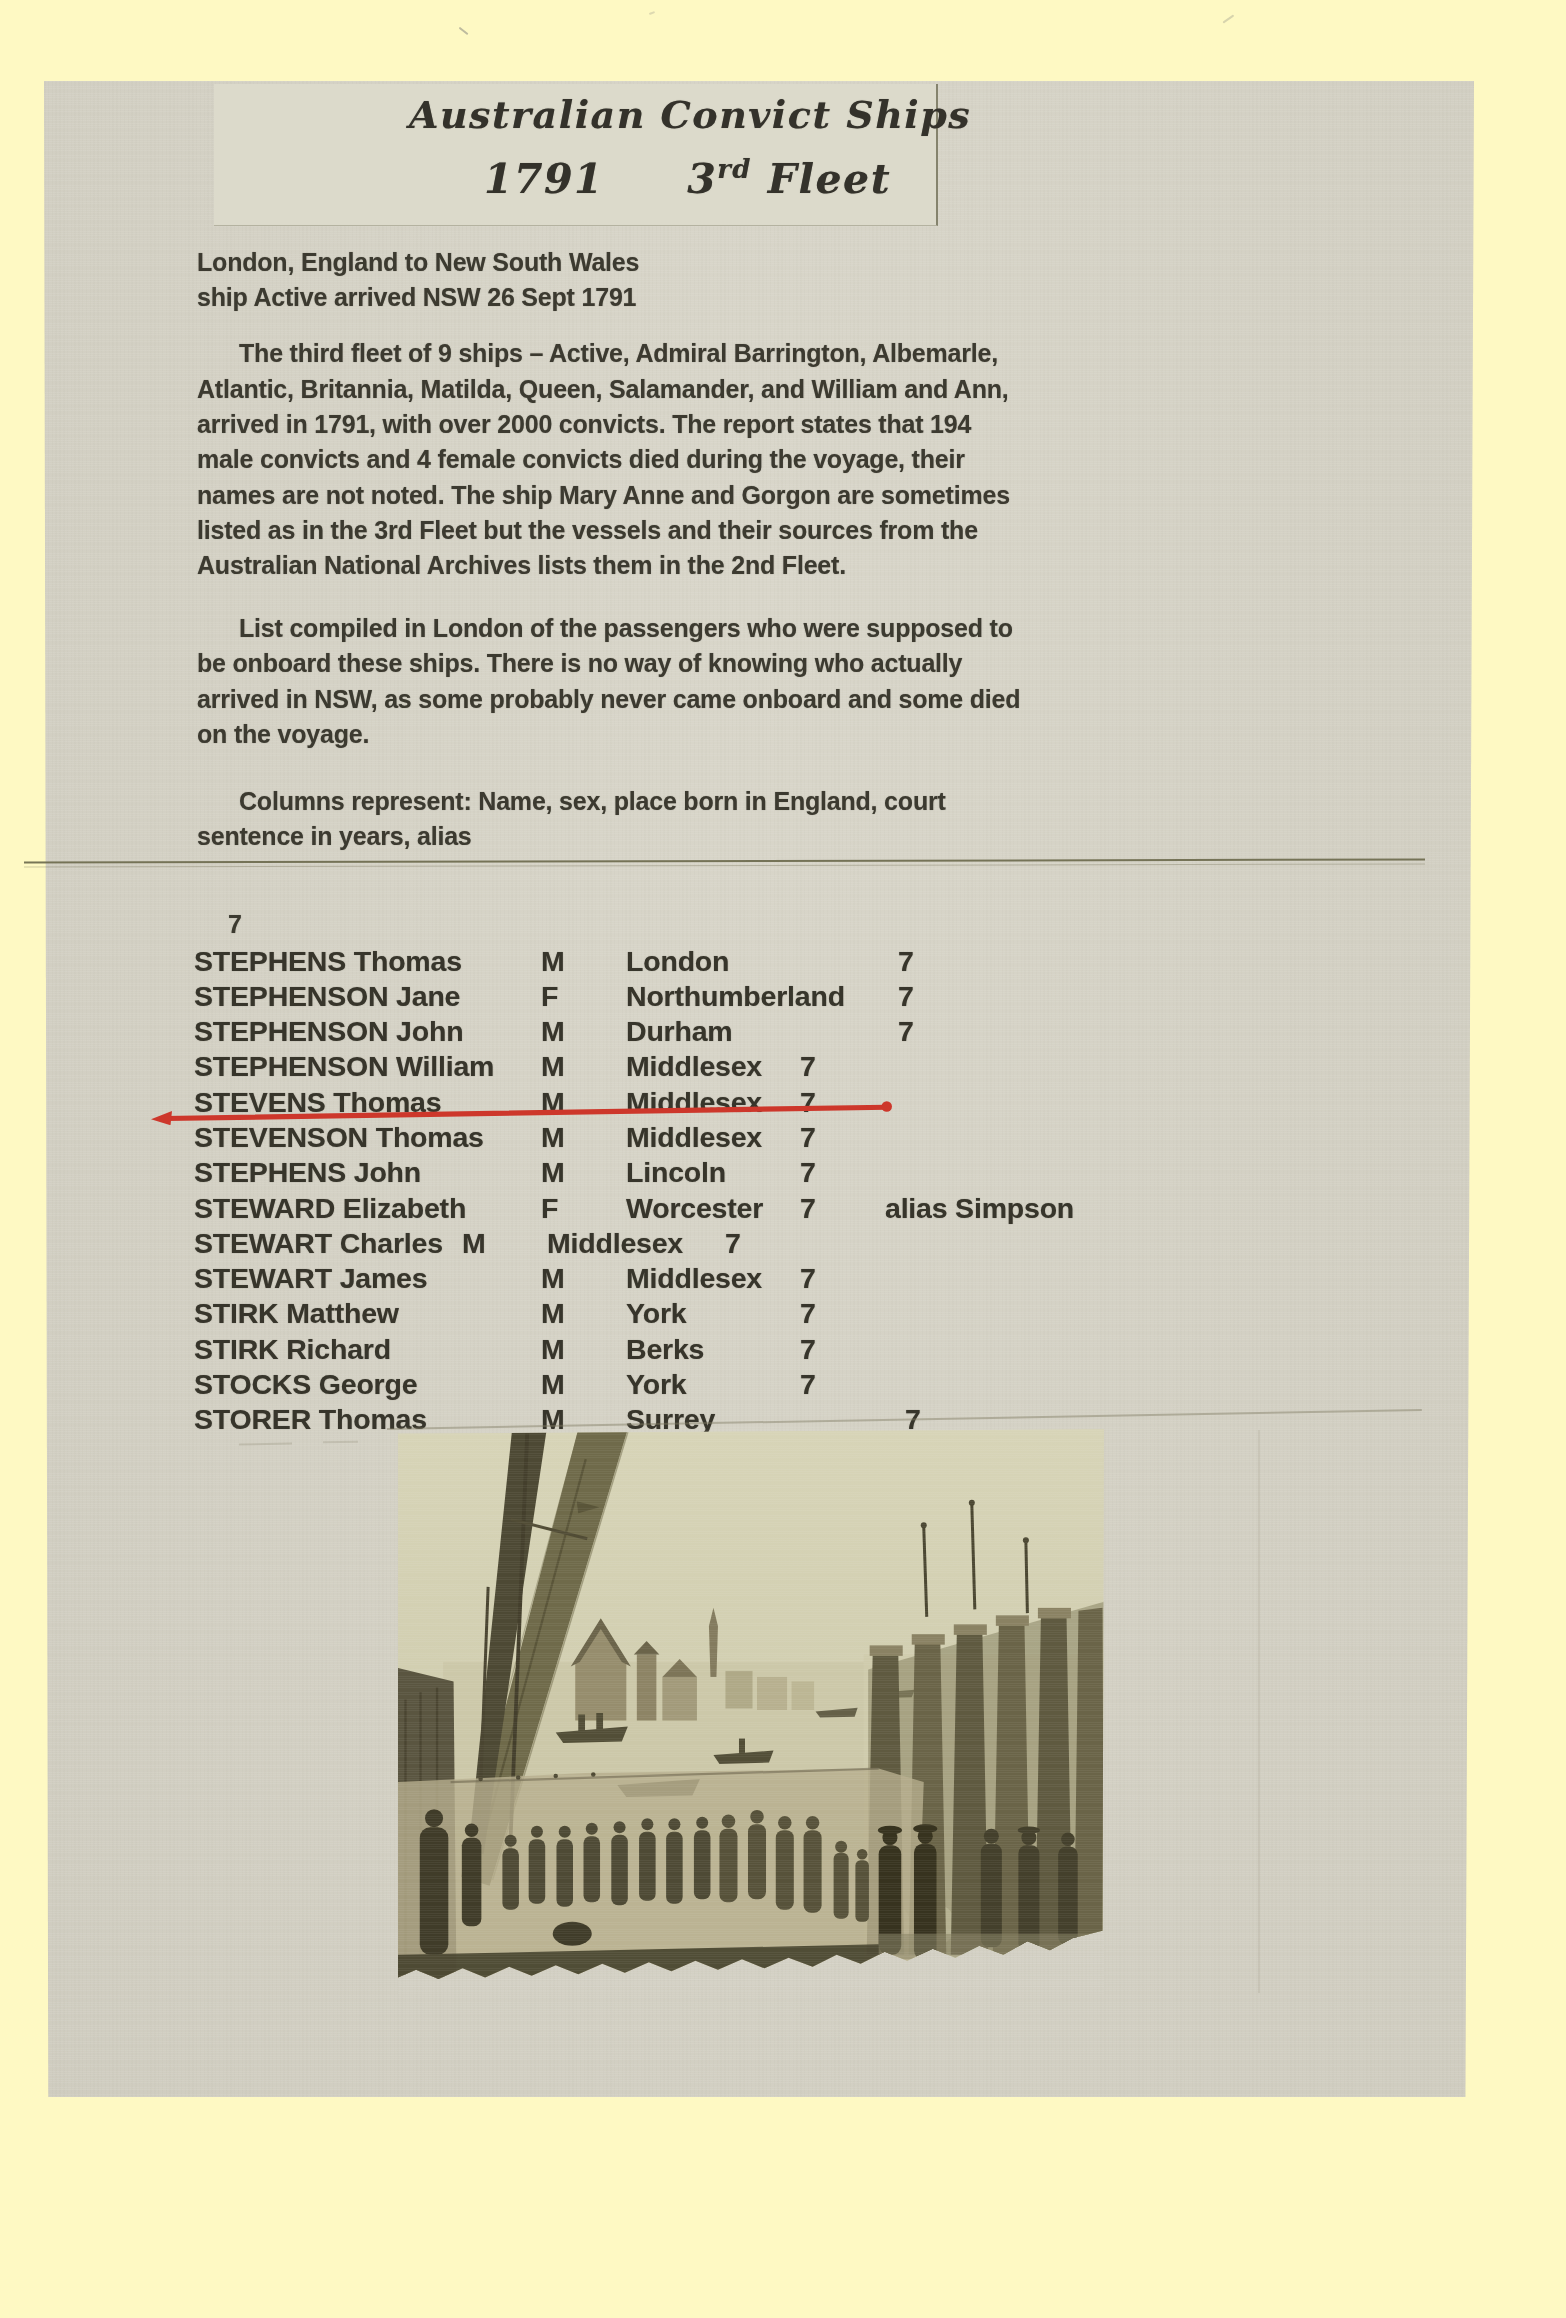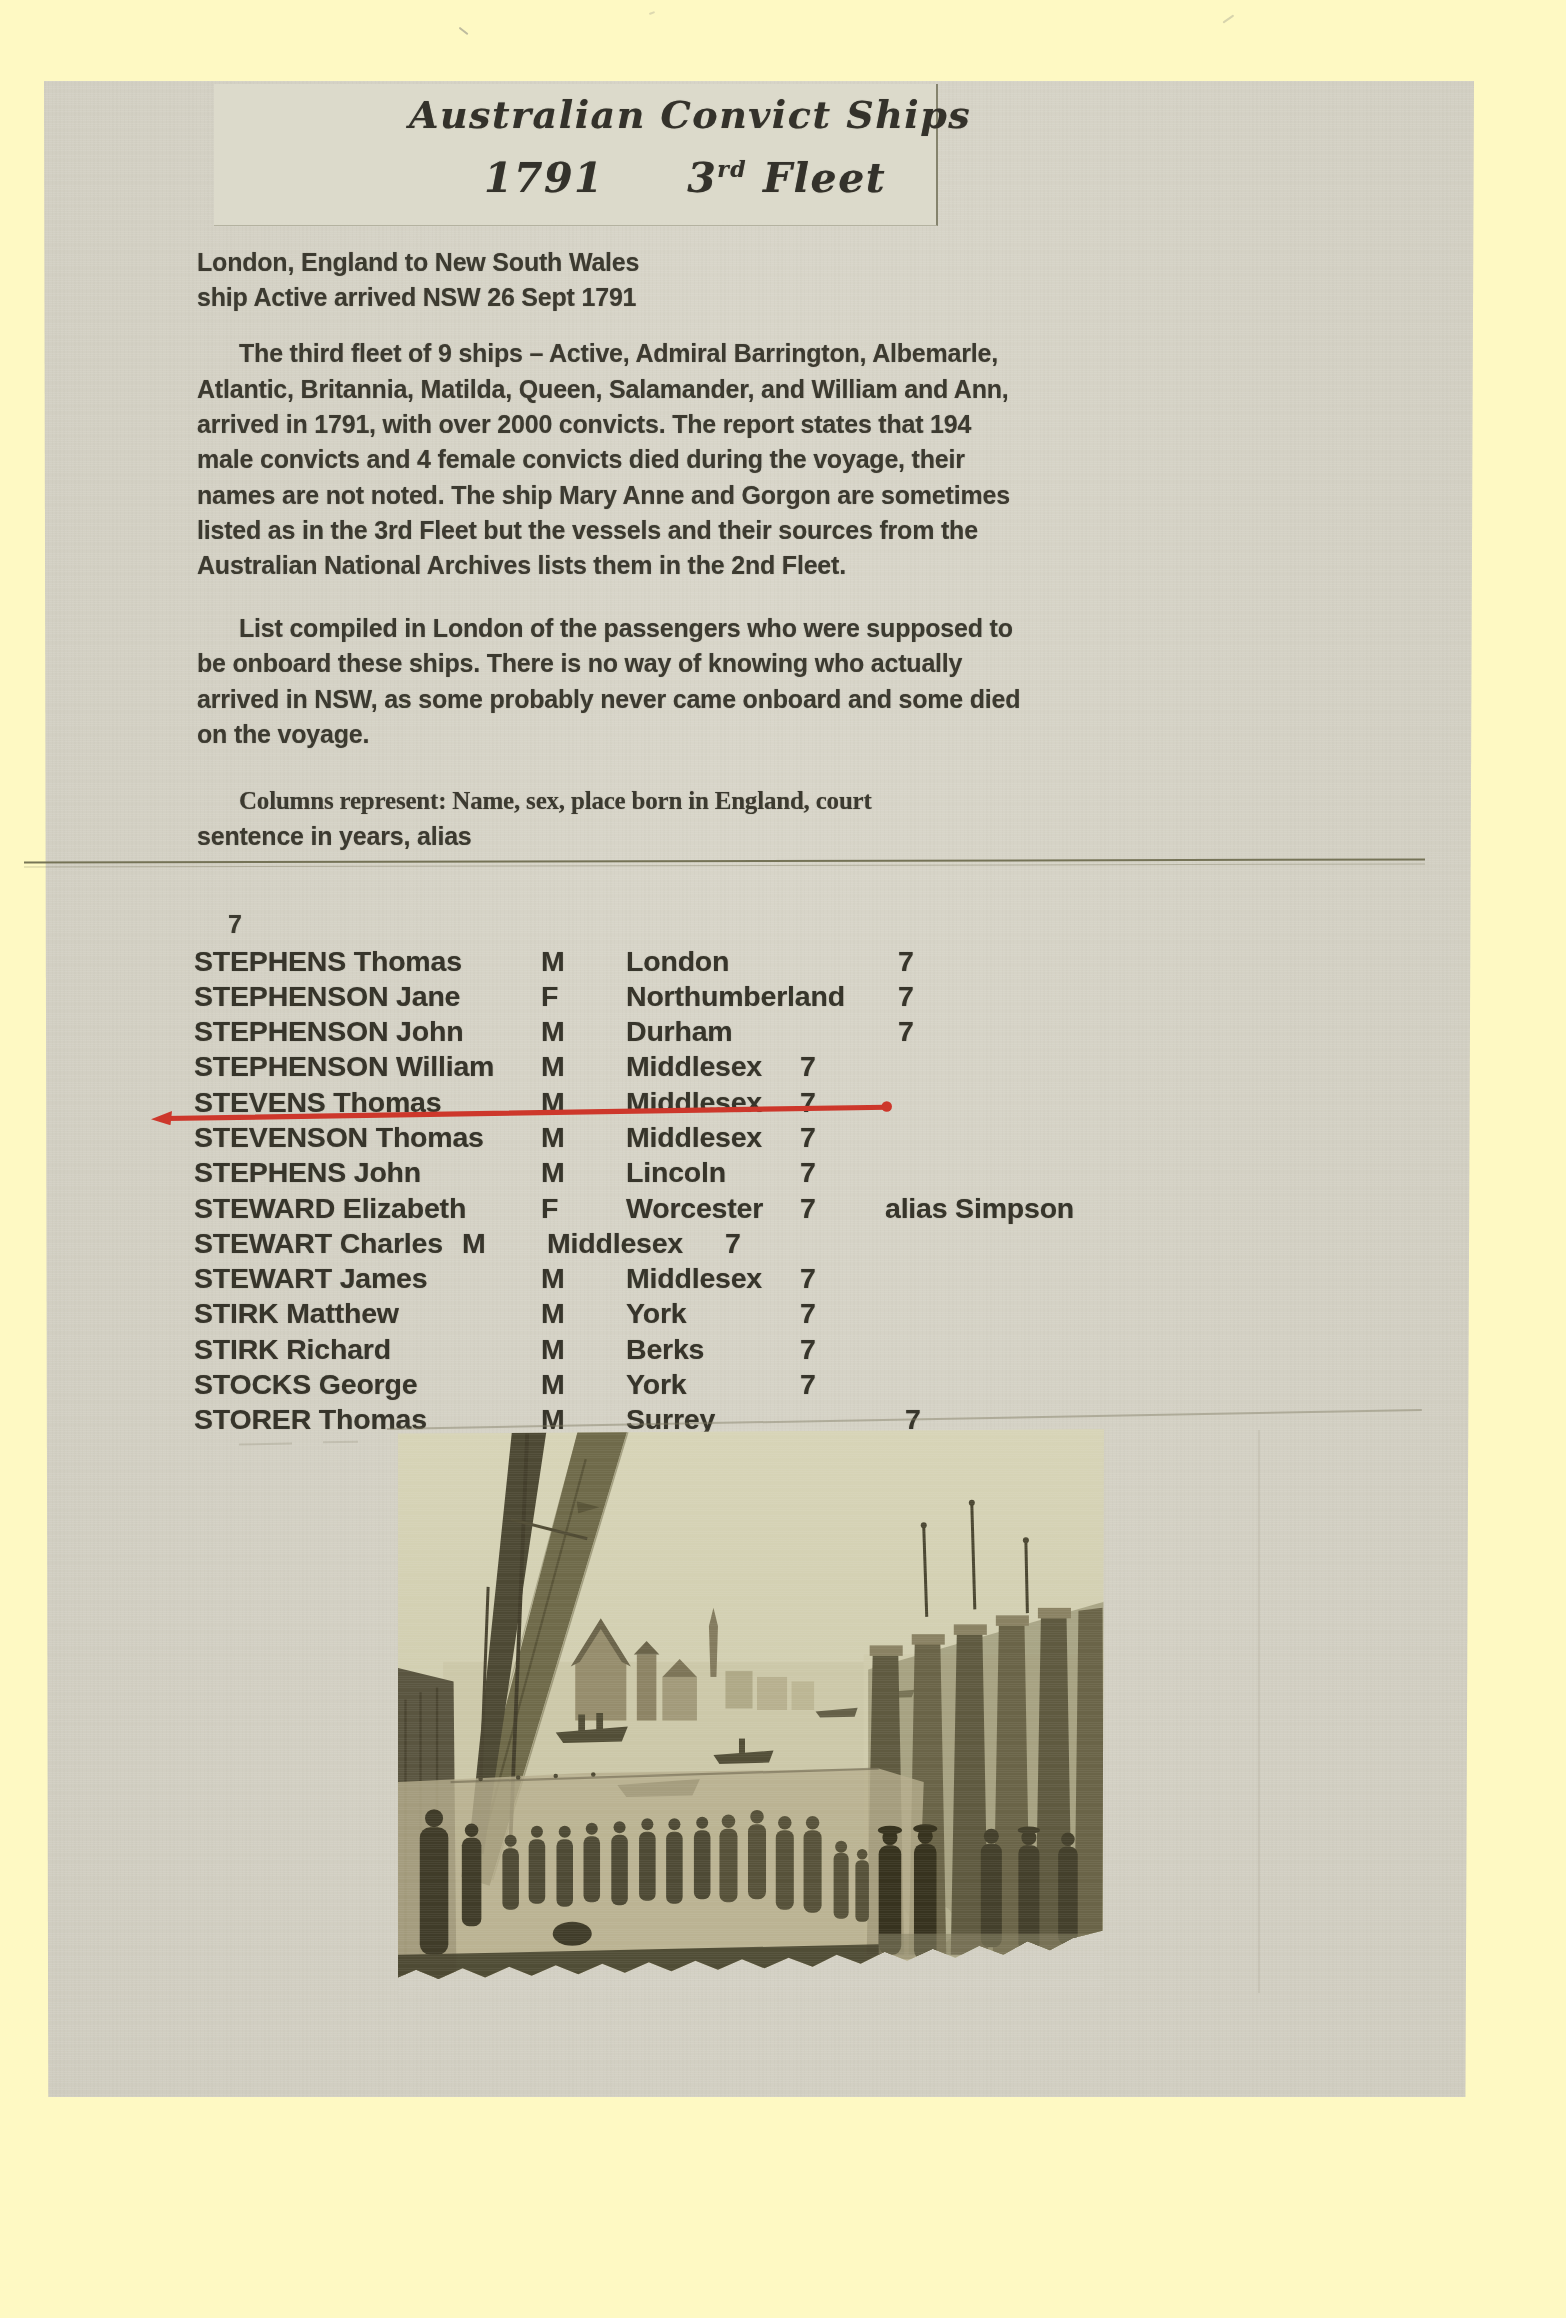--- a/index.html
+++ b/index.html
@@ -25,21 +25,21 @@
     border-bottom:0.8px solid rgba(130,128,108,0.45);
   }
   .script {
     position:absolute; white-space:nowrap;
     font-family:"DejaVu Serif", serif; font-style:italic; font-weight:bold;
     color:#34322b; text-shadow:0 0 0.8px rgba(50,48,40,0.5);
   }
   #title-line1 { left:409px; top:92px; font-size:38px; letter-spacing:1.5px; }
   #title-line2 { left:484px; top:154px; font-size:41px; letter-spacing:1.5px; }
   #title-line2 .gap { display:inline-block; width:83px; }
-  #title-line2 sup { font-size:22px; }
+  #title-line2 sup { font-size:26px; }
   .t {
     position:absolute; white-space:nowrap; font-weight:bold;
     color:#3c3a30; font-size:25px; letter-spacing:-0.2px;
     text-shadow:0 0 1.1px rgba(60,57,46,0.45);
   }
   .trow { position:absolute; left:0; top:0; width:1566px; height:35px;padding-left:16px; }
   .trow span {
     position:absolute; white-space:nowrap; font-weight:bold;
     color:#37352b; font-size:28.5px; letter-spacing:-0.2px;
     text-shadow:0 0 1.1px rgba(55,53,43,0.45);
@@ -100,21 +100,21 @@
   <div class="t" style="left:197px; top:445px;">male convicts and 4 female convicts died during the voyage, their</div>
   <div class="t" style="left:197px; top:481px;">names are not noted. The ship Mary Anne and Gorgon are sometimes</div>
   <div class="t" style="left:197px; top:516px;">listed as in the 3rd Fleet but the vessels and their sources from the</div>
   <div class="t" style="left:197px; top:551px;">Australian National Archives lists them in the 2nd Fleet.</div>
 
   <div class="t" style="left:239px; top:614px;">List compiled in London of the passengers who were supposed to</div>
   <div class="t" style="left:197px; top:649px;">be onboard these ships. There is no way of knowing who actually</div>
   <div class="t" style="left:197px; top:685px;">arrived in NSW, as some probably never came onboard and some died</div>
   <div class="t" style="left:197px; top:720px;">on the voyage.</div>
 
-  <div class="t" style="left:239px; top:787px;font-family:Liberation Serif, serif;">Columns represent: Name, sex, place born in England, court</div>
+  <div class="t" style="left:239px; top:787px;">Columns represent: Name, sex, place born in England, court</div>
   <div class="t" style="left:197px; top:822px;">sentence in years, alias</div>
 
   <div id="rule1"></div>
   <div id="rule1b"></div>
 
   <div class="t" style="left:228px; top:910px;">7</div>
 
   <div>
     <div class="trow" style="top:945px;">
       <span class="c-name">STEPHENS Thomas</span>

